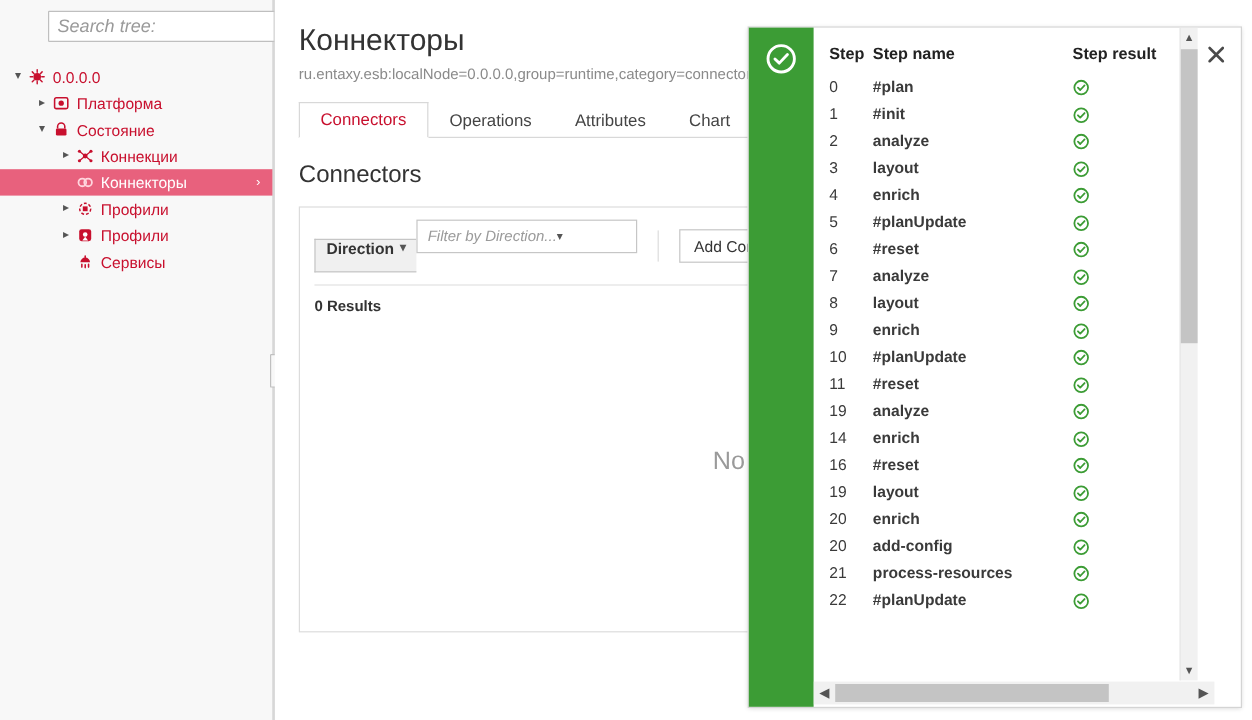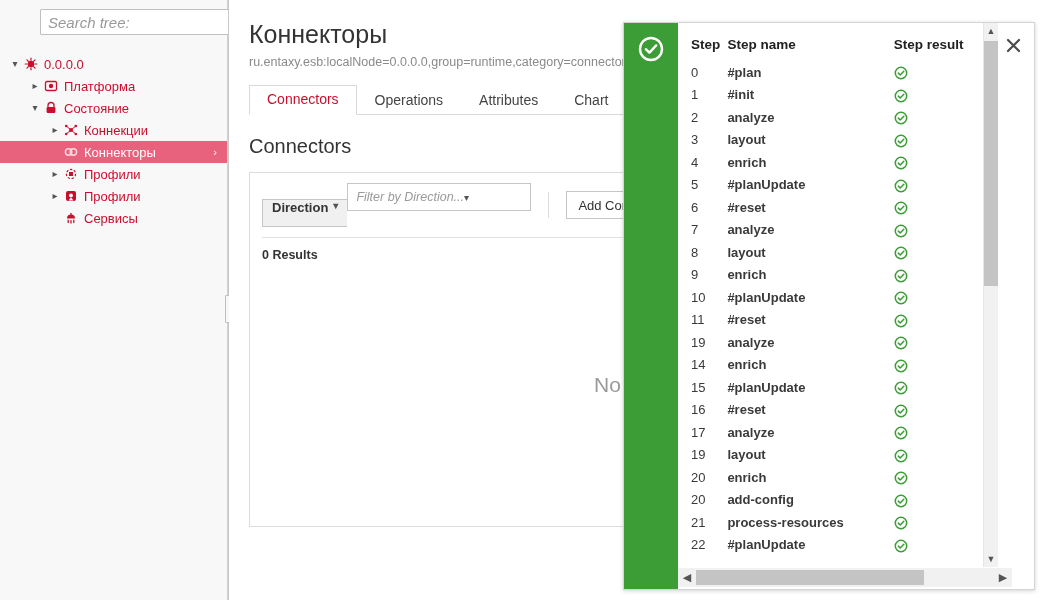--- a/index.html
+++ b/index.html
@@ -562,38 +562,22 @@
                 </tr>
                 <tr>
                   <td class="col-step">14</td>
                   <td class="col-name">enrich</td>
                   <td class="col-result"><span><svg class="chk" width="14" height="14" viewBox="0 0 14 14">
                         <circle cx="7" cy="7" r="5.7" fill="none" stroke="#3c9c35" stroke-width="1.5"></circle>
                         <path d="M4.3 7.1 L6.2 9 L9.8 5.2" fill="none" stroke="#3c9c35" stroke-width="1.5" stroke-linecap="round" stroke-linejoin="round"></path>
                       </svg></span></td>
                 </tr>
                 <tr>
-                  <td class="col-step">15</td>
-                  <td class="col-name">#planUpdate</td>
-                  <td class="col-result"><span><svg class="chk" width="14" height="14" viewBox="0 0 14 14">
-                        <circle cx="7" cy="7" r="5.7" fill="none" stroke="#3c9c35" stroke-width="1.5"></circle>
-                        <path d="M4.3 7.1 L6.2 9 L9.8 5.2" fill="none" stroke="#3c9c35" stroke-width="1.5" stroke-linecap="round" stroke-linejoin="round"></path>
-                      </svg></span></td>
-                </tr>
-                <tr>
                   <td class="col-step">16</td>
                   <td class="col-name">#reset</td>
-                  <td class="col-result"><span><svg class="chk" width="14" height="14" viewBox="0 0 14 14">
-                        <circle cx="7" cy="7" r="5.7" fill="none" stroke="#3c9c35" stroke-width="1.5"></circle>
-                        <path d="M4.3 7.1 L6.2 9 L9.8 5.2" fill="none" stroke="#3c9c35" stroke-width="1.5" stroke-linecap="round" stroke-linejoin="round"></path>
-                      </svg></span></td>
-                </tr>
-                <tr>
-                  <td class="col-step">17</td>
-                  <td class="col-name">analyze</td>
                   <td class="col-result"><span><svg class="chk" width="14" height="14" viewBox="0 0 14 14">
                         <circle cx="7" cy="7" r="5.7" fill="none" stroke="#3c9c35" stroke-width="1.5"></circle>
                         <path d="M4.3 7.1 L6.2 9 L9.8 5.2" fill="none" stroke="#3c9c35" stroke-width="1.5" stroke-linecap="round" stroke-linejoin="round"></path>
                       </svg></span></td>
                 </tr>
                 <tr>
                   <td class="col-step">19</td>
                   <td class="col-name">layout</td>
                   <td class="col-result"><span><svg class="chk" width="14" height="14" viewBox="0 0 14 14">
                         <circle cx="7" cy="7" r="5.7" fill="none" stroke="#3c9c35" stroke-width="1.5"></circle>

